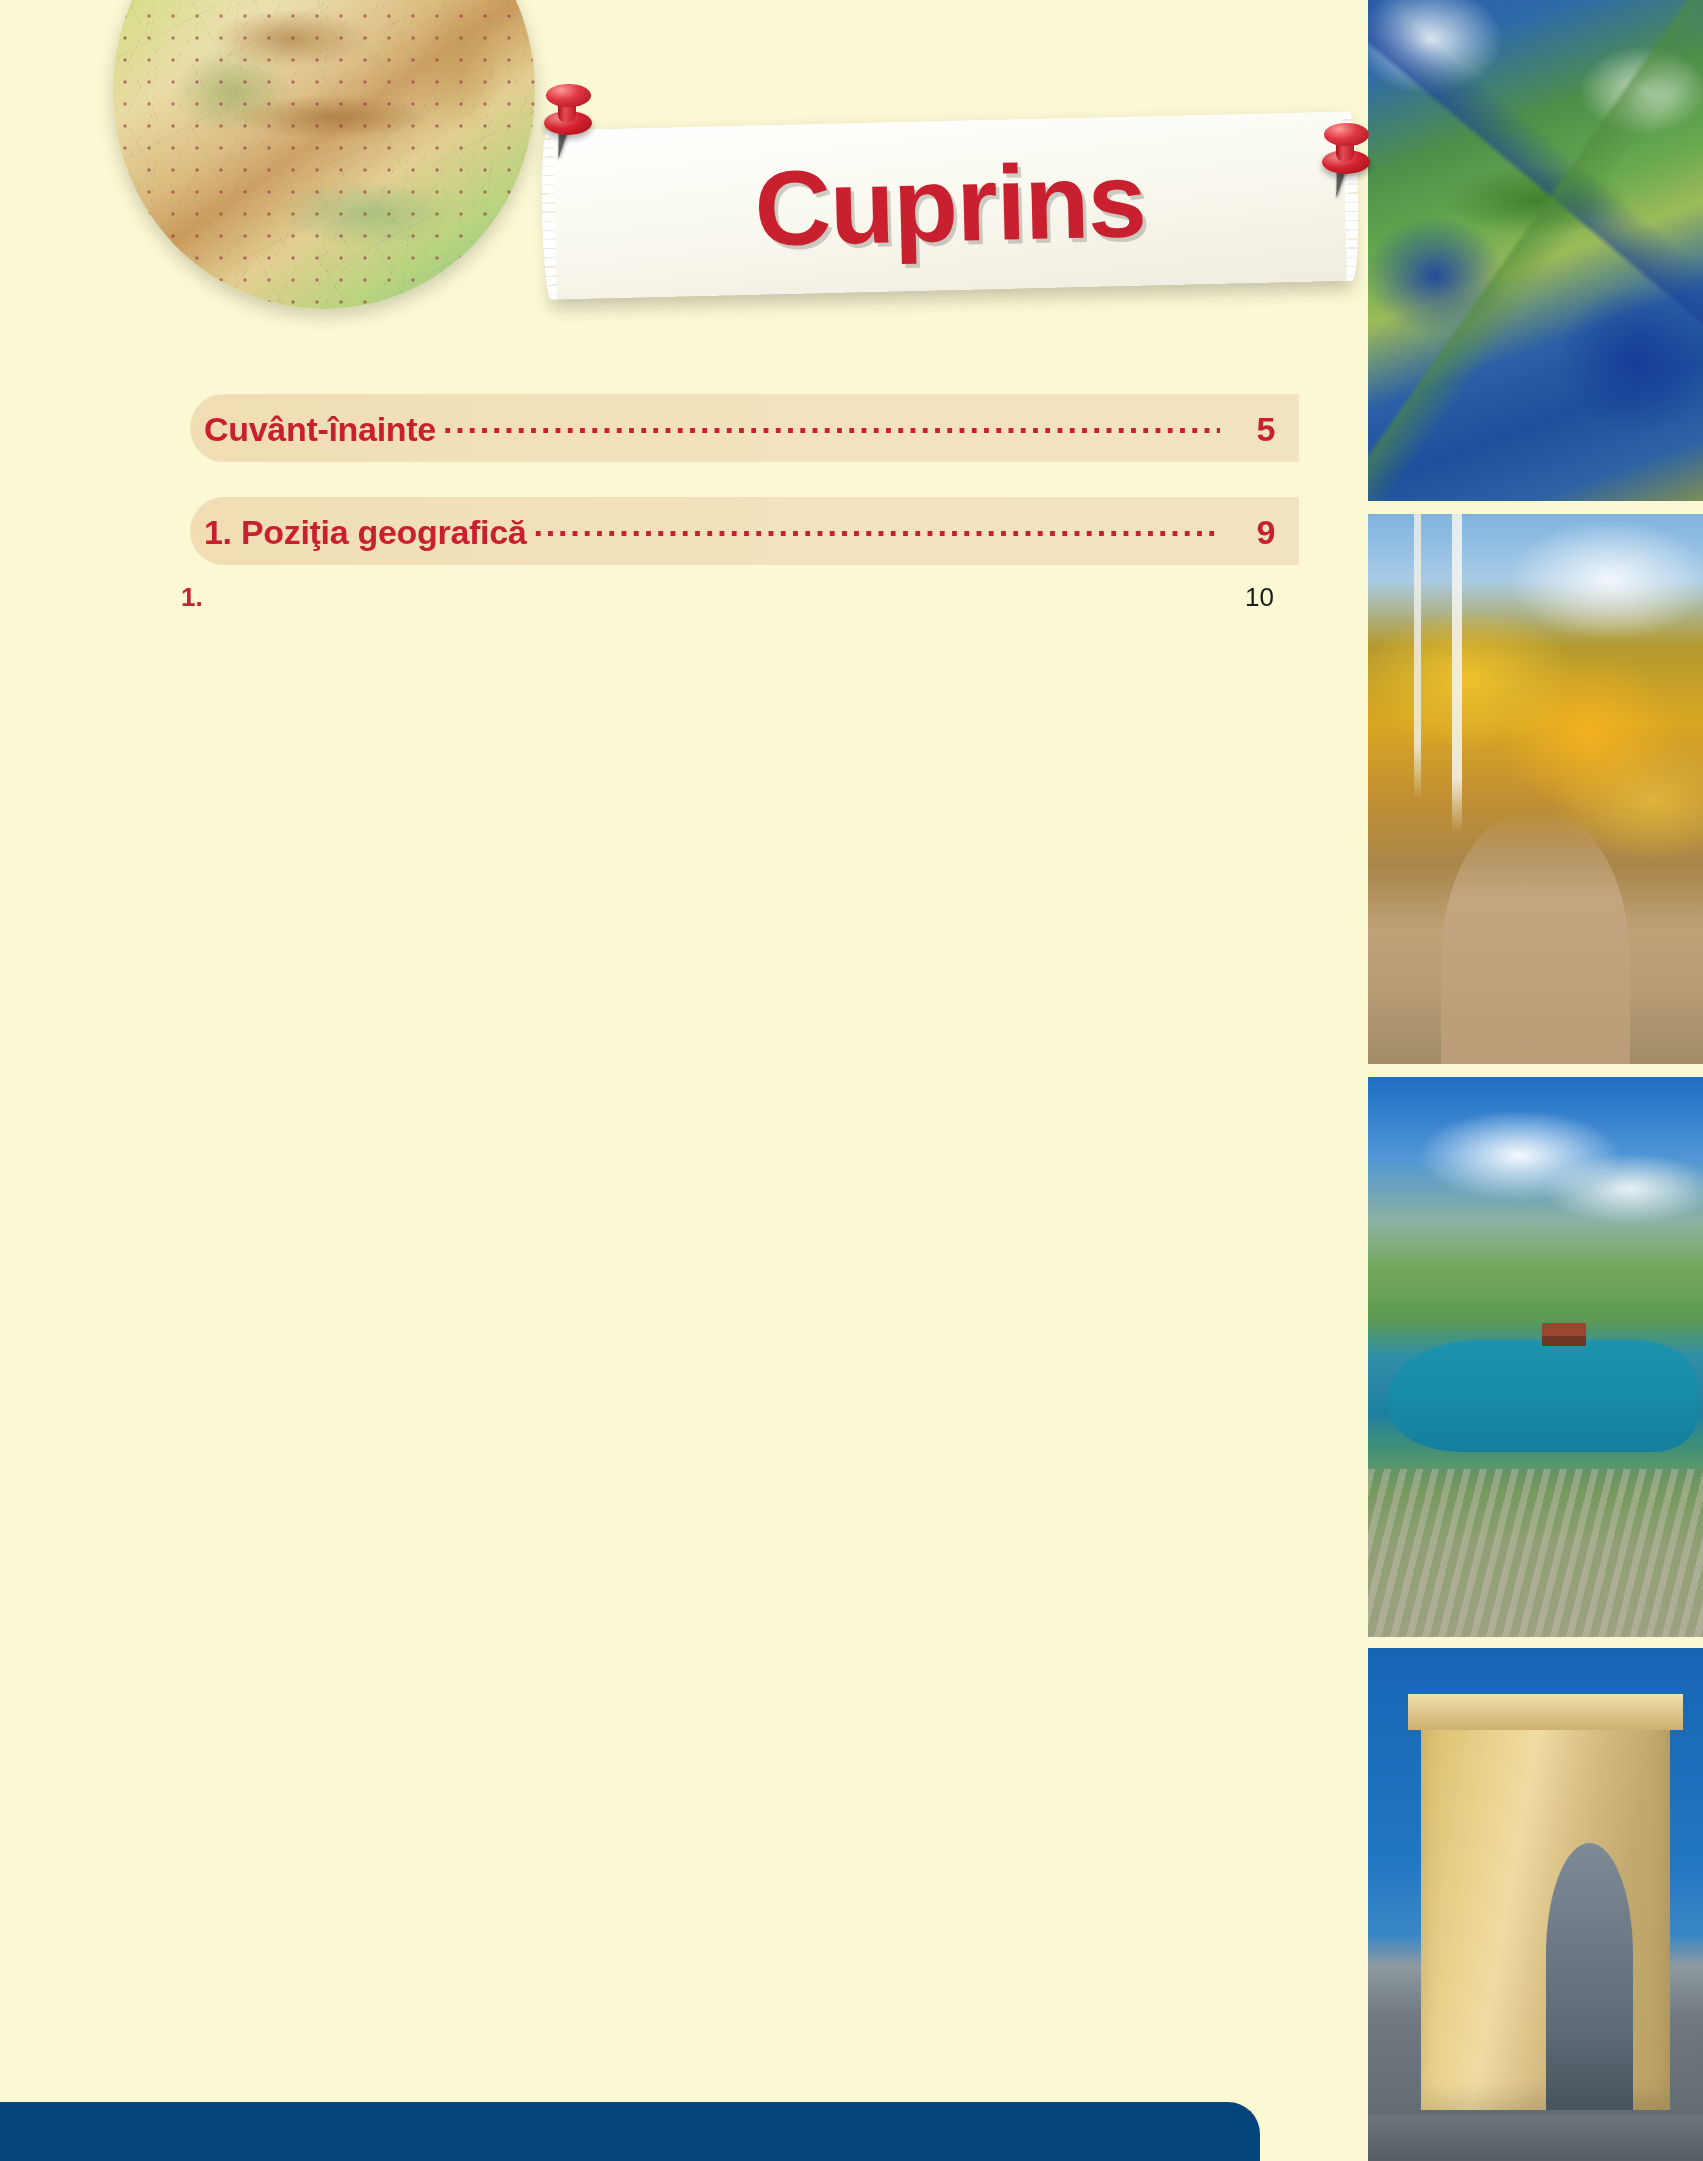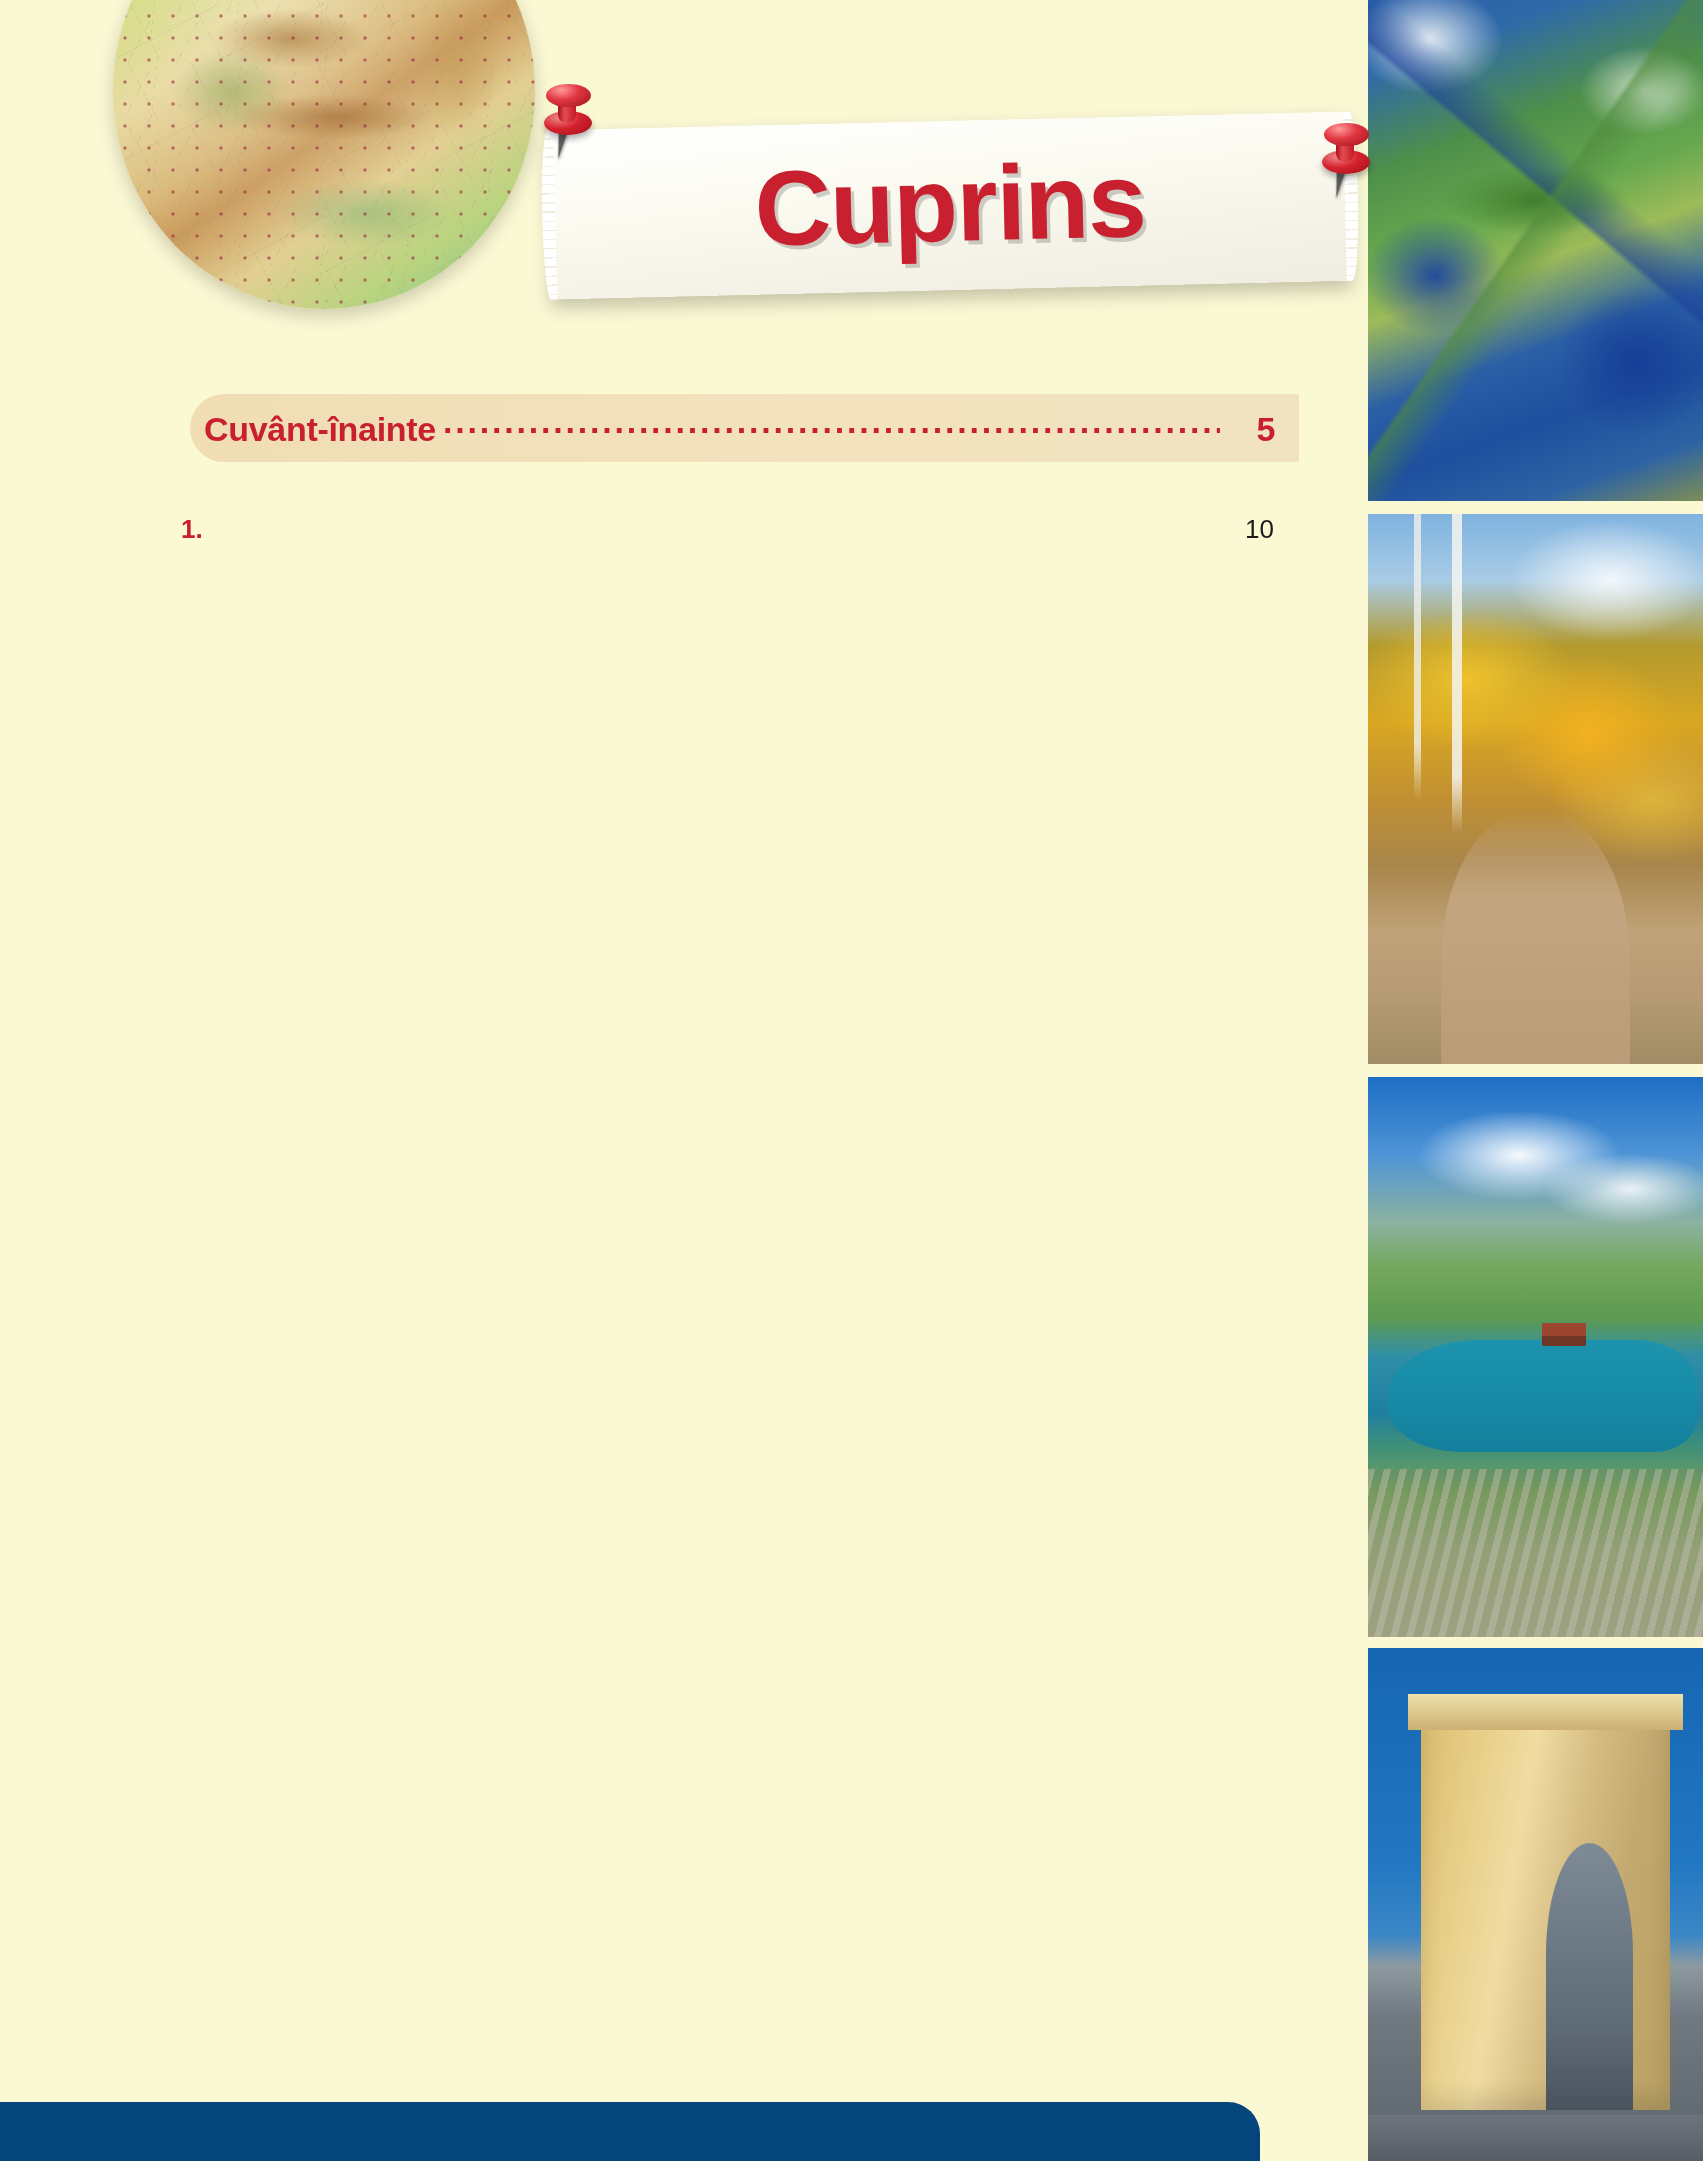--- a/index.html
+++ b/index.html
@@ -447,20 +447,27 @@
     <div class="band">
       <div class="band-inner">
         <span class="band-label">Cuvânt-înainte</span>
         <span class="leader"></span>
         <span class="band-page">5</span>
       </div>
     </div>
 
     <div class="spacer-50"></div>
 
+    <div class="band">
+      <div class="band-inner">
+        <span class="band-label">1. Poziţia geografică</span>
+        <span class="leader"></span>
+        <span class="band-page">9</span>
+      </div>
+    </div>
     <div class="group g1">
       <div class="entry">
         <span class="num">1.</span>
         <span class="body">
           <span class="leader"></span>
           <span class="page">10</span>
         </span>
       </div>
 
     </div>

